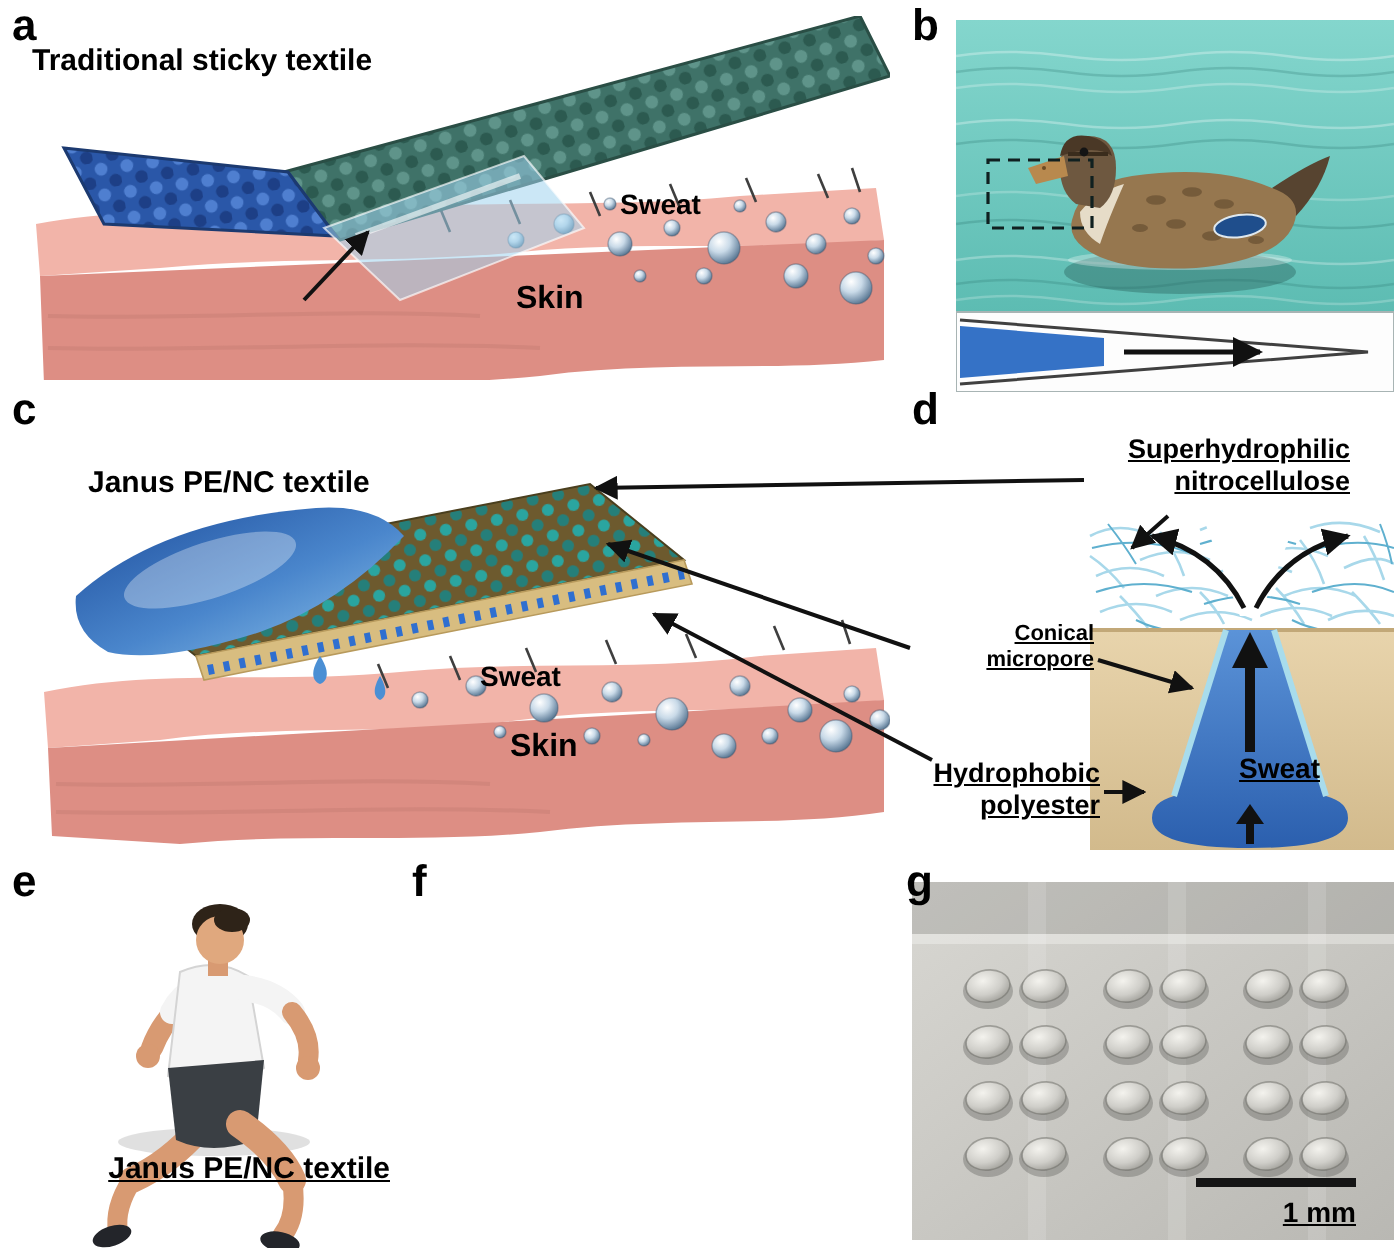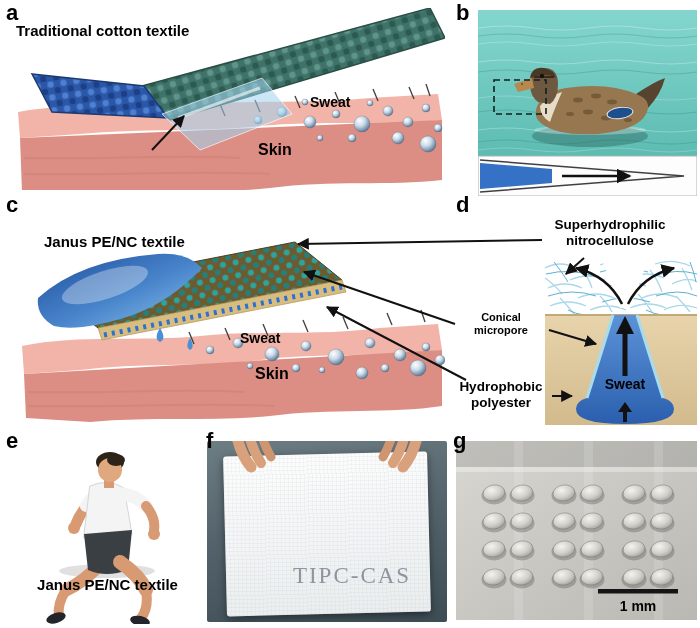--- a/index.html
+++ b/index.html
@@ -1,21 +1,21 @@
 <!DOCTYPE html>
 <html style="--skin-pink: #f2b4a9; --skin-front: #dd8e84; --textile-blue: #2a57a8; --cotton-teal: #3f7268; --water-teal: #66c2b8; --polyester-sand: #ddc89e; --sweat-blue: #3572c6; --nitrocellulose-blue: #a8d8ea; --sem-gray: #c9c8c3;"><head>
 <meta charset="utf-8">
 <style>
   html,body{margin:0;padding:0;background:#fff;}
   .canvas{position:relative;width:700px;height:628px;background:#ffffff;overflow:hidden;
           font-family:"Liberation Sans",sans-serif;}
   .abs{position:absolute;}
   .letter{position:absolute;font-weight:bold;font-size:22px;color:#000;line-height:1;}
   .lbl{position:absolute;color:#000;line-height:1.2;white-space:nowrap;}
-  .lbl.wrap{white-space:normal;text-align:center;}
+  .lbl.wrap{white-space:normal;text-align:right;text-decoration:underline;}
   .b{font-weight:bold;}
   .fabric{position:absolute;left:18px;top:13px;width:204px;height:160px;border-radius:3px;
           background:linear-gradient(175deg,#fdfdfd 0%,#f2f4f5 55%,#e9edee 100%);
           transform:rotate(-1.4deg);box-shadow:0 3px 9px rgba(0,0,0,0.45);}
   .fabric-tex{position:absolute;inset:0;border-radius:3px;
           background:repeating-linear-gradient(0deg,rgba(180,188,192,0.12) 0 1px,transparent 1px 4px),
                      repeating-linear-gradient(90deg,rgba(180,188,192,0.10) 0 1px,transparent 1px 4px);}
   .watermark{color:#858c96;filter:blur(0.7px);opacity:0.9;letter-spacing:2px;
              font-family:"Liberation Serif",serif;}
   .overlay{pointer-events:none;}
@@ -260,39 +260,20 @@
       <path d="M110,56 Q126,58 134,68" stroke="#f4f4f4" stroke-width="13" fill="none"></path>
       <path d="M134,68 Q144,80 142,92" stroke="#d89a72" stroke-width="10" fill="none"></path>
       <circle cx="142" cy="96" r="6" fill="#d89a72"></circle>
       <rect x="92" y="40" width="10" height="10" fill="#d89a72"></rect>
       <ellipse cx="98" cy="24" rx="14" ry="10" fill="#2e2318"></ellipse>
       <circle cx="98" cy="32" r="12" fill="#e0a87e"></circle>
       <ellipse cx="104" cy="22" rx="9" ry="6" fill="#2e2318"></ellipse>
     </g>
   </svg>
 
-  <div class="abs" style="left:207px;top:441px;width:240px;height:181px;border-radius:2px;
-              background:linear-gradient(170deg,#6d7d84 0%,#55646c 45%,#3e4d55 100%);overflow:hidden;">
-    <div class="abs lbl wrap watermark" style="left:70px;top:121px;width:150px;font-size:23px;z-index:3;">TIPC-CAS</div>
-    <div class="fabric" style="z-index:2;">
-      <div class="fabric-tex"></div>
-    </div>
-    <svg class="abs" style="left:0;top:0;z-index:4" width="240" height="70" viewBox="0 0 240 70">
-      <g stroke-linecap="round" fill="none">
-        <path d="M30,-4 Q34,14 44,26" stroke="#d9a07c" stroke-width="11"></path>
-        <path d="M42,-6 Q46,10 54,22" stroke="#d9a07c" stroke-width="10"></path>
-        <path d="M54,-8 Q58,6 64,16" stroke="#cf9470" stroke-width="9"></path>
-      </g>
-      <g stroke-linecap="round" fill="none">
-        <path d="M210,-4 Q206,14 196,26" stroke="#d9a07c" stroke-width="11"></path>
-        <path d="M198,-6 Q194,10 186,22" stroke="#d9a07c" stroke-width="10"></path>
-        <path d="M186,-8 Q182,6 176,16" stroke="#cf9470" stroke-width="9"></path>
-      </g>
-    </svg>
-  </div>
 
   <svg class="abs" style="left:456px;top:441px" width="241" height="179" viewBox="0 0 241 179" xmlns:xlink="http://www.w3.org/1999/xlink">
     <defs>
       <linearGradient id="semG" x1="0" y1="0" x2="1" y2="1">
         <stop offset="0" stop-color="#d8d7d2"></stop>
           <stop offset="1" stop-color="#b9b8b3"></stop>
       </linearGradient>
       <radialGradient id="semDrop" cx="40%" cy="32%" r="80%">
         <stop offset="0" stop-color="#f4f3ee"></stop>
           <stop offset="55%" stop-color="#cfcec9"></stop>
@@ -356,21 +337,21 @@
   </svg>
 
   <div class="letter" style="left:6px;top:2px">a</div>
   <div class="letter" style="left:456px;top:2px">b</div>
   <div class="letter" style="left:6px;top:194px">c</div>
   <div class="letter" style="left:456px;top:194px">d</div>
   <div class="letter" style="left:6px;top:430px">e</div>
   <div class="letter" style="left:206px;top:430px">f</div>
   <div class="letter" style="left:453px;top:430px">g</div>
 
-  <div class="lbl b" style="left:16px;top:22px;font-size:15px;z-index:11">Traditional cotton textile</div>
+  <div class="lbl b" style="left:16px;top:22px;font-size:15px;z-index:11">Traditional sticky textile</div>
   <div class="lbl b" style="left:310px;top:94px;font-size:14px;z-index:11">Sweat</div>
   <div class="lbl b" style="left:258px;top:140px;font-size:16px;z-index:11">Skin</div>
 
   <div class="lbl b" style="left:44px;top:233px;font-size:15px;z-index:11">Janus PE/NC textile</div>
   <div class="lbl b" style="left:240px;top:330px;font-size:14px;z-index:11">Sweat</div>
   <div class="lbl b" style="left:255px;top:364px;font-size:16px;z-index:11">Skin</div>
 
   <div class="lbl wrap b" style="left:545px;top:217px;width:130px;font-size:13.5px;z-index:11">Superhydrophilic nitrocellulose</div>
   <div class="lbl wrap b" style="left:455px;top:311px;width:92px;font-size:11px;z-index:11">Conical micropore</div>
   <div class="lbl wrap b" style="left:452px;top:379px;width:98px;font-size:13.5px;z-index:11">Hydrophobic polyester</div>

